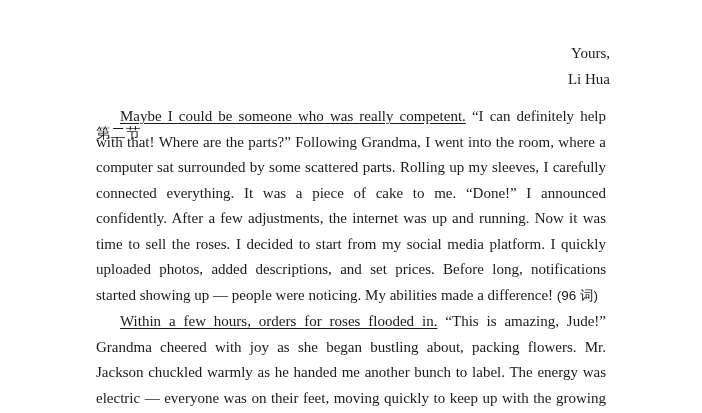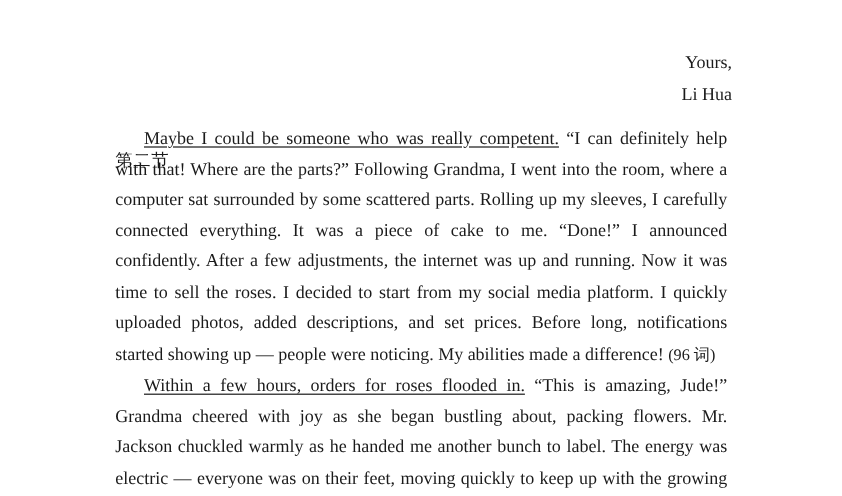--- a/index.html
+++ b/index.html
@@ -59,21 +59,21 @@
   }
   .indent-lead {
     display: inline-block;
     width: 24px;
   }
   .given {
     text-decoration: underline;
     text-underline-offset: 2px;
   }
   .count {
-    font-family: Liberation Serif, serif;
+    font-family: Liberation Sans, sans-serif;
     font-size: 13.5px;
   }
 </style>
 </head>
 <body>
 
 <div class="page">
 
   <div class="signoff">
     <div>Yours,</div>

